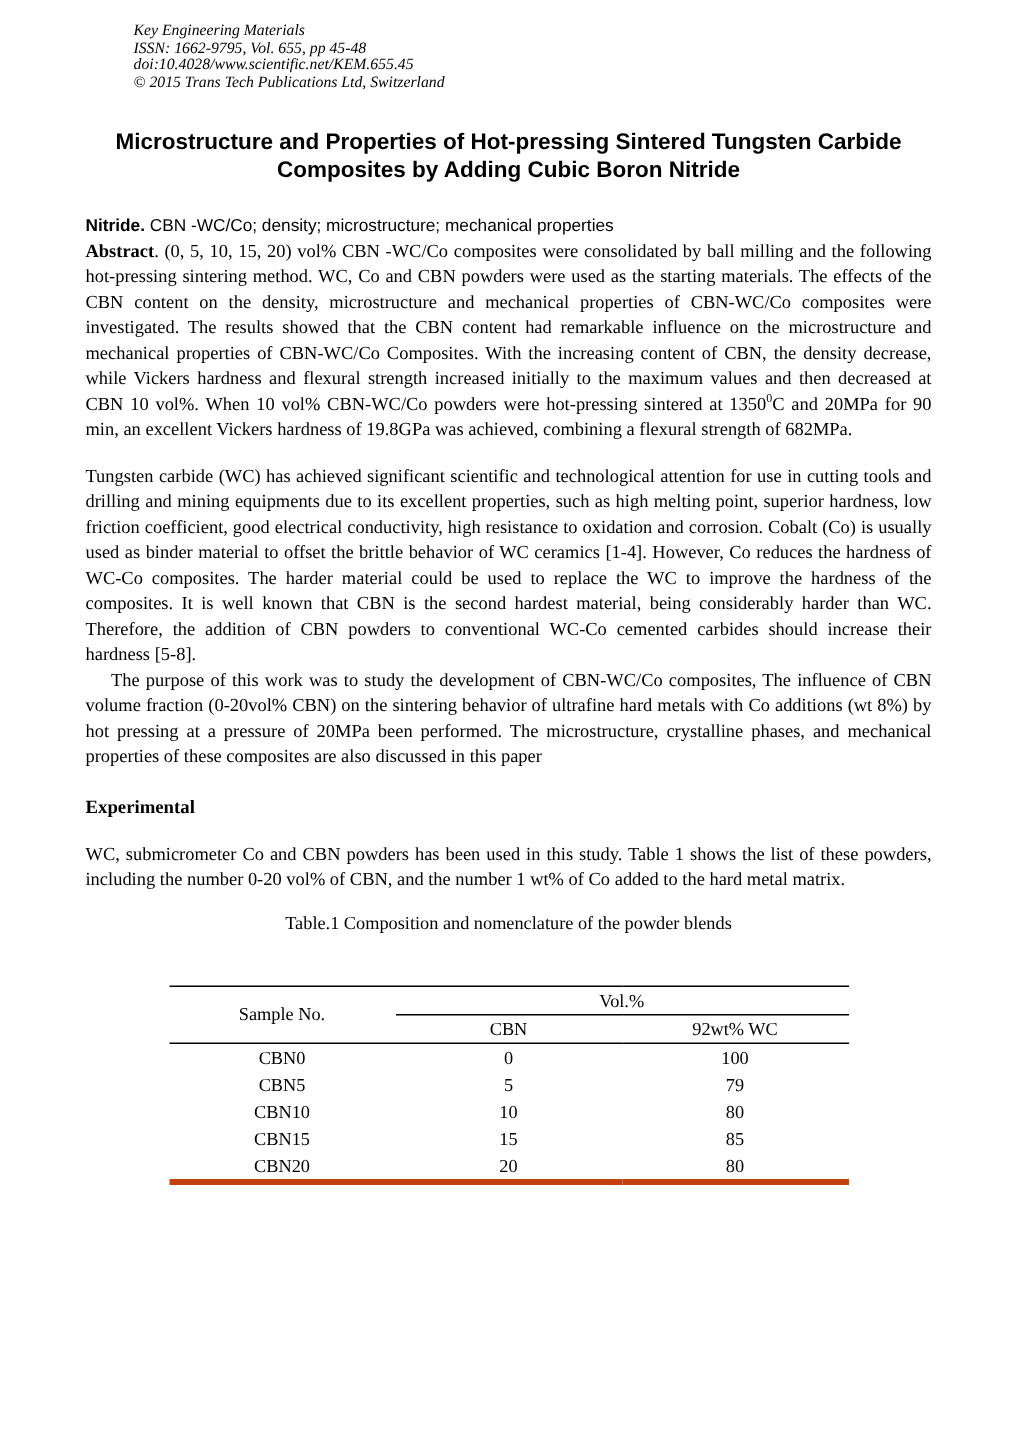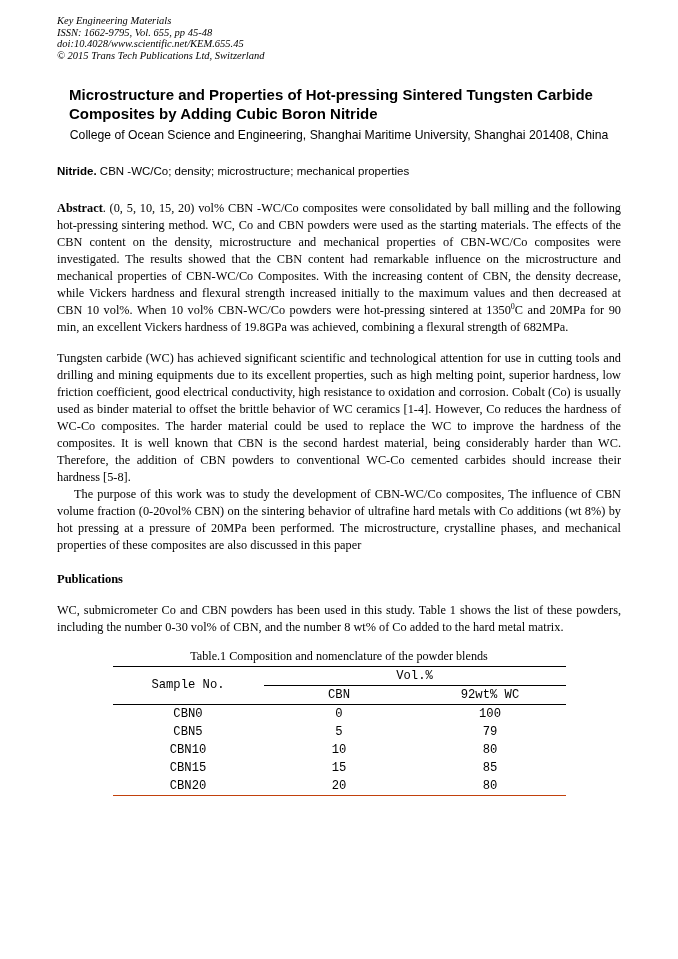--- a/index.html
+++ b/index.html
@@ -11,28 +11,29 @@
     overflow: hidden;
     position: relative;
     font-family: "Liberation Serif", serif;
   }
 
   
   .doc-header {
     display: flex; justify-content: space-between; align-items: flex-start;
     font-family: "Liberation Serif", serif;
     font-style: italic;
-    font-size: 10.5px; line-height: 11.5px;
+    font-size: 10.5px; line-height: 11.5px; margin-left: 32px;
   }
   .doc-header .hdr-right { text-align: right; }
 
   
   .title {
     margin: 25px auto 0 auto;
     max-width: 540px;
+    text-align: center;
     font-family: "Liberation Sans", sans-serif;
     font-weight: bold;
     font-size: 15px; line-height: 18.5px;
   }
   .authors {
     margin-top: 12px;
     text-align: center;
     font-family: "Liberation Sans", sans-serif;
     font-size: 13.5px; line-height: 17px;
   }
@@ -58,51 +59,51 @@
   }
   .keywords b { font-weight: bold; }
 
   
   .body-text {
     font-family: "Liberation Serif", serif;
     font-size: 12.3px; line-height: 17px;
     text-align: justify;
     margin: 0;
   }
-  .abstract { margin-top: 21px; }
+  .abstract { }
   .abstract b { font-weight: bold; }
   .body-text sup { font-size: 8px; line-height: 0; }
 
   h2.section {
     font-family: "Liberation Serif", serif;
     font-size: 12.5px; line-height: 17px;
     font-weight: bold;
     margin: 17px 0 0 0;
   }
   .para { margin-top: 14px; }
   .para.cont { margin-top: 0; text-indent: 17px; }
 
   
   .tbl-wrap {
     margin-top: 12px;
-    display: flex; flex-direction: column; align-items: center;
+    display: flex; flex-direction: column; align-items: center; gap: 32px;
   }
   .tbl-caption {
     font-family: "Liberation Serif", serif;
     font-size: 12.2px; line-height: 16px;
     text-align: center;
   }
   table.comp {
     border-collapse: collapse;
     table-layout: fixed;
     width: 453px;
     margin-top: 2px;
     border-top: 1px solid #000;
-    border-bottom: 1px solid #c2410c;
-    font-family: Liberation Mono, monospace;
+    border-bottom: 4px solid #c2410c;
+    font-family: Liberation Serif, serif;
     font-size: 12.2px; line-height: 15px;
   }
   table.comp th, table.comp td {
     font-weight: normal;
     text-align: center;
     vertical-align: middle;
     padding: 1.5px 0;
   }
   table.comp th.group { border-bottom: 1px solid #000; margin-top: 32px; }
   table.comp tr.subhead th { border-bottom: 1px solid #000; }
@@ -118,32 +119,31 @@
       <div>Key Engineering Materials</div>
       <div>ISSN: 1662-9795, Vol. 655, pp 45-48</div>
       <div>doi:10.4028/www.scientific.net/KEM.655.45</div>
       <div>© 2015 Trans Tech Publications Ltd, Switzerland</div>
     </div>
   </header>
 
   <h1 class="title">Microstructure and Properties of Hot-pressing Sintered Tungsten Carbide Composites by Adding Cubic Boron Nitride</h1>
 
 
-  <div class="affiliation">College of Ocean Science and Engineering, Shanghai Maritime University, Shanghai 201408, China</div>
 
 
   <div class="keywords"><b>Nitride.</b><span> CBN -WC/Co; density; microstructure; mechanical properties</span></div>
 
   <p class="body-text abstract"><b>Abstract</b><span>. (0, 5, 10, 15, 20) vol% CBN -WC/Co composites were consolidated by ball milling and the following hot-pressing sintering method. WC, Co and CBN powders were used as the starting materials. The effects of the CBN content on the density, microstructure and mechanical properties of CBN-WC/Co composites were investigated. The results showed that the CBN content had remarkable influence on the microstructure and mechanical properties of CBN-WC/Co Composites. With the increasing content of CBN, the density decrease, while Vickers hardness and flexural strength increased initially to the maximum values and then decreased at CBN 10 vol%. When 10 vol% CBN-WC/Co powders were hot-pressing sintered at 1350</span><sup>0</sup><span>C and 20MPa for 90 min, an excellent Vickers hardness of 19.8GPa was achieved, combining a flexural strength of 682MPa.</span></p>
 
   <p class="body-text para">Tungsten carbide (WC) has achieved significant scientific and technological attention for use in cutting tools and drilling and mining equipments due to its excellent properties, such as high melting point, superior hardness, low friction coefficient, good electrical conductivity, high resistance to oxidation and corrosion. Cobalt (Co) is usually used as binder material to offset the brittle behavior of WC ceramics [1-4]. However, Co reduces the hardness of WC-Co composites. The harder material could be used to replace the WC to improve the hardness of the composites. It is well known that CBN is the second hardest material, being considerably harder than WC. Therefore, the addition of CBN powders to conventional WC-Co cemented carbides should increase their hardness [5-8].</p>
   <p class="body-text para cont">The purpose of this work was to study the development of CBN-WC/Co composites, The influence of CBN volume fraction (0-20vol% CBN) on the sintering behavior of ultrafine hard metals with Co additions (wt 8%) by hot pressing at a pressure of 20MPa been performed. The microstructure, crystalline phases, and mechanical properties of these composites are also discussed in this paper</p>
 
-  <h2 class="section">Publications</h2>
-  <p class="body-text para">WC, submicrometer Co and CBN powders has been used in this study. Table 1 shows the list of these powders, including the number 0-30 vol% of CBN, and the number 8 wt% of Co added to the hard metal matrix.</p>
+  <h2 class="section">Experimental</h2>
+  <p class="body-text para">WC, submicrometer Co and CBN powders has been used in this study. Table 1 shows the list of these powders, including the number 0-20 vol% of CBN, and the number 1 wt% of Co added to the hard metal matrix.</p>
 
   <div class="tbl-wrap">
     <div class="tbl-caption">Table.1 Composition and nomenclature of the powder blends</div>
     <table class="comp">
       <thead>
         <tr>
           <th rowspan="2" class="sample">Sample No.</th>
           <th colspan="2" class="group">Vol.%</th>
         </tr>
         <tr class="subhead">

